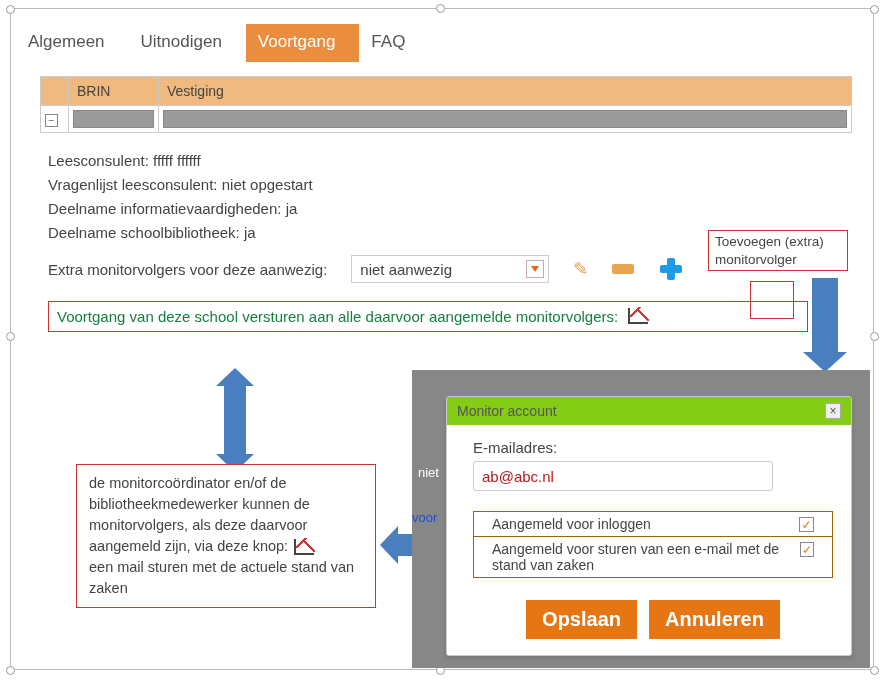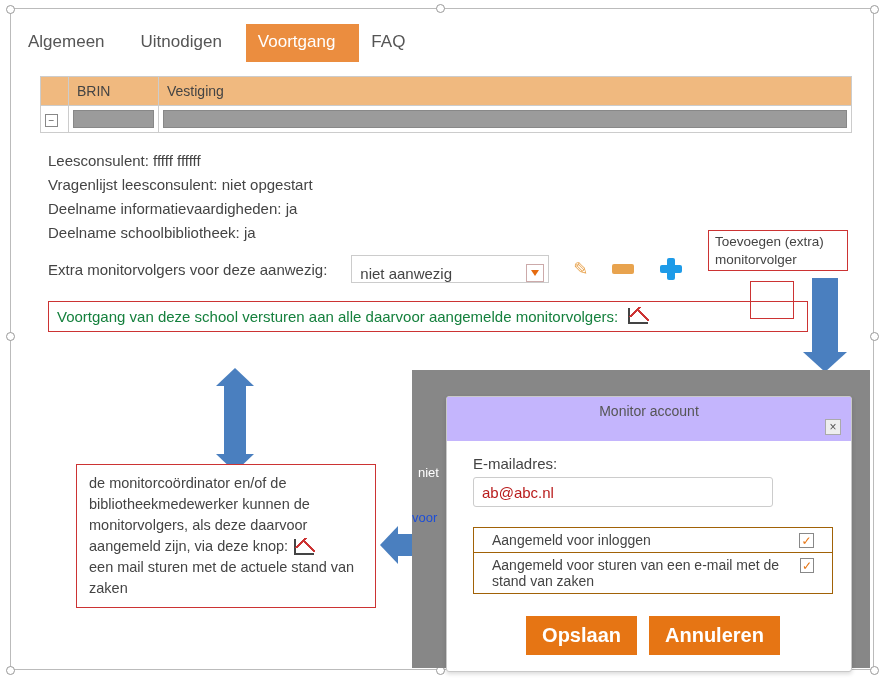--- a/index.html
+++ b/index.html
@@ -48,21 +48,21 @@
   .toggle-box {
     width: 13px; height: 13px; border: 1px solid #888; background:#fff;
     display:inline-flex; align-items:center; justify-content:center;
     font-size:10px; line-height:1; cursor:pointer; color:#555;
   }
 
   .meta-lines { font-size: 15px; color: #444; margin: 16px 0 4px 8px; line-height: 1.6; }
   .extra-line { display:flex; align-items:center; font-size:15px; color:#444; margin: 10px 0 0 8px; gap: 24px; }
 
   .dropdown {
-    height: 28px; border: 1px solid #ccc; background:#fff; display:flex; align-items:flex-end;
+    height: 28px; border: 1px solid #ccc; background:#fff; display:flex; align-items:center;
     padding: 0 0 0 8px; font-size: 15px; color:#444;
   }
   .dropdown .dd-btn {
     width: 18px; height: 18px; border:1px solid #caa; background:#fff;
     display:flex; align-items:center; justify-content:center; margin-left:auto; margin-right:4px;
   }
   .dd-arrow { width:0;height:0;border-left:4px solid transparent;border-right:4px solid transparent;border-top:6px solid #e56b10; }
 
   .icon-pencil { color:#e8a34e; font-size:18px; cursor:pointer; }
   .icon-minus {
@@ -130,22 +130,22 @@
   
   .modal-bg {
     position:absolute; background:#878787; width:440px; height:300px;
   }
   .modal {
     position:absolute; background:#fff; border:1px solid #c9c9c9;
     border-radius:3px;
     box-shadow: 0 2px 4px rgba(0,0,0,.15);
   }
   .modal .titlebar {
-    background:#c4b5fd; padding:6px 10px; font-size:14px; color:#555;
-    display:flex; align-items:center;flex-direction:column;
+    background:#84cc16; padding:6px 10px; font-size:14px; color:#555;
+    display:flex; align-items:center;
   }
   .modal .close {
     margin-left:auto; width:16px; height:16px; border:1px solid #aaa; background:#eee;
     font-size:12px; line-height:14px; text-align:center; cursor:pointer; color:#555;
   }
   .modal .body { padding: 14px 18px 16px 26px; }
   .modal label { font-size:15px; color:#444; }
   .modal input[type=text] {
     width: 300px; height:30px; border:1px solid #ccc; border-radius:3px;
     padding:0 8px; margin-top:4px; font-size:15px; color:#b91c1c;

